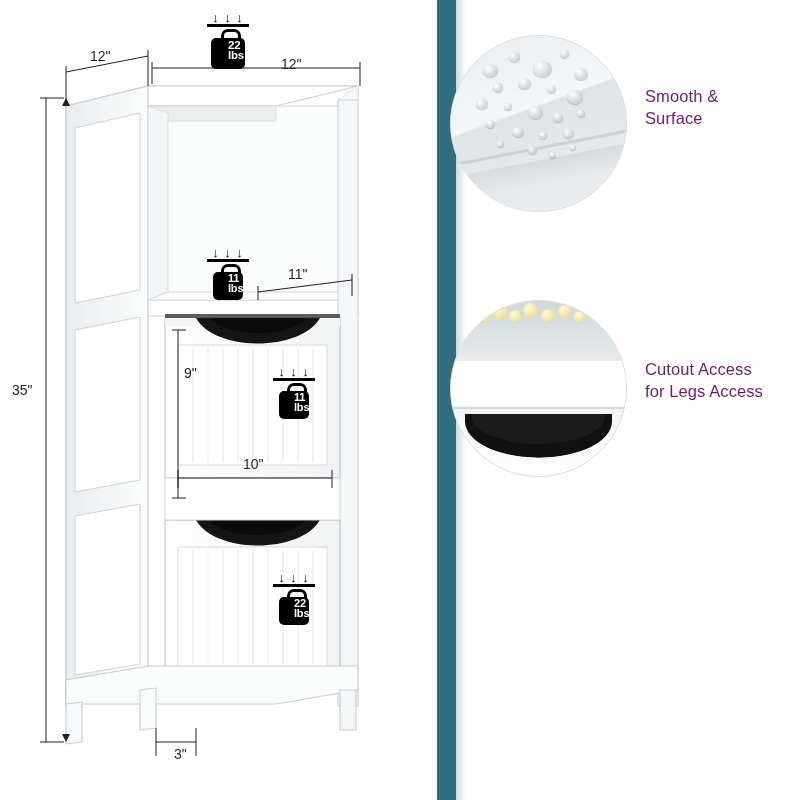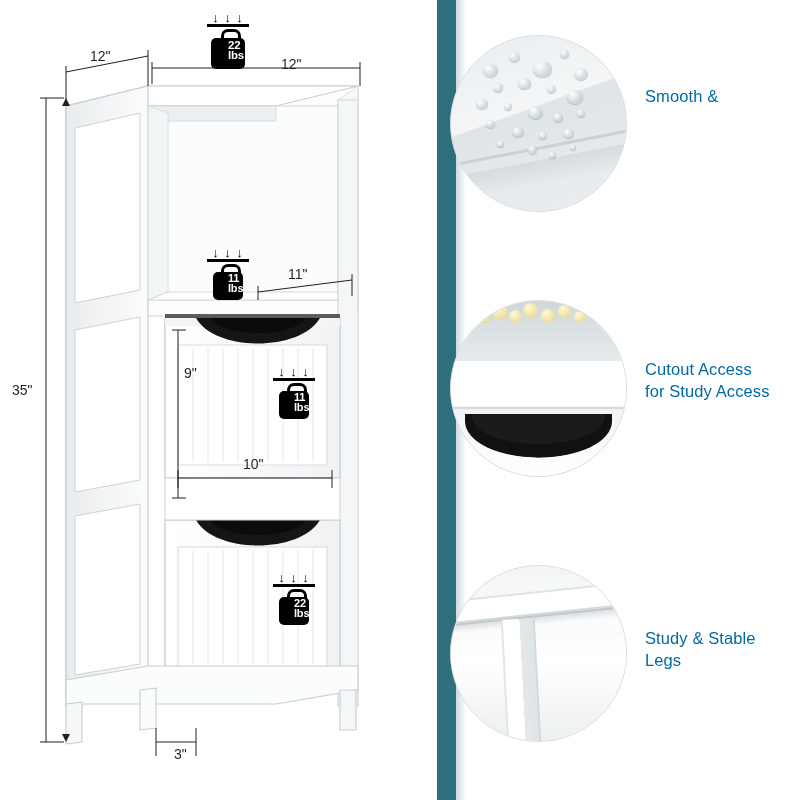--- a/index.html
+++ b/index.html
@@ -59,21 +59,21 @@
     background: #eef1f3;
     border: 1px solid #d7dde0;
   }
   .feature-label {
     position: absolute;
     left: 205px;
     top: 70px;
     width: 150px;
     font-size: 16.5px;
     line-height: 22px;
-    color: #0369a1;
+    color: #701a75;
     letter-spacing: .1px;
   }
   .feature.f2 .feature-label { top: 78px; }
   .feature.f3 .feature-label { top: 82px; }
 
   
   .c1-bg {
     position: absolute;
     inset: 0;
     background: linear-gradient(160deg, #e9edef 0%, #f4f6f7 42%, #dfe4e7 43%, #eceff1 100%);
@@ -477,20 +477,21 @@
       <div class="drop" style="left:35%;top:52%;width:12px;height:10px;"></div>
       <div class="drop" style="left:50%;top:55%;width:8px;height:7px;"></div>
       <div class="drop" style="left:64%;top:53%;width:11px;height:9px;"></div>
       <div class="drop" style="left:26%;top:60%;width:7px;height:6px;"></div>
       <div class="drop" style="left:44%;top:63%;width:9px;height:8px;"></div>
       <div class="drop" style="left:56%;top:66%;width:7px;height:6px;"></div>
       <div class="drop" style="left:68%;top:62%;width:6px;height:5px;"></div>
     </div>
     <div class="feature-label">
       <div>Smooth &amp;</div>
+      <div>Surface</div>
     </div>
   </div>
 
   <div class="feature f2">
     <div class="circle">
       <div class="c2-top"></div>
       <div class="c2-beads">
         <span class="bead" style="left:4%;top:6px;width:14px;height:14px;"></span>
         <span class="bead" style="left:16%;top:1px;width:16px;height:16px;"></span>
         <span class="bead" style="left:30%;top:7px;width:13px;height:13px;"></span>
@@ -500,30 +501,18 @@
         <span class="bead" style="left:83%;top:8px;width:12px;height:12px;"></span>
       </div>
       <div class="c2-panel">
         <div class="c2-line" style="top:40%;"></div>
         <div class="c2-cut"></div>
         <div class="c2-cut-inner"></div>
       </div>
     </div>
     <div class="feature-label">
       <div>Cutout Access</div>
-      <div>for Study Access</div>
+      <div>for Legs Access</div>
     </div>
   </div>
 
-  <div class="feature f3">
-    <div class="circle">
-      <div class="c3-bg"></div>
-      <div class="c3-top"></div>
-      <div class="c3-shadow"></div>
-      <div class="c3-leg"></div>
-    </div>
-    <div class="feature-label">
-      <div>Study &amp; Stable</div>
-      <div>Legs</div>
-    </div>
-  </div>
 
 </div>
 
 </body></html>

